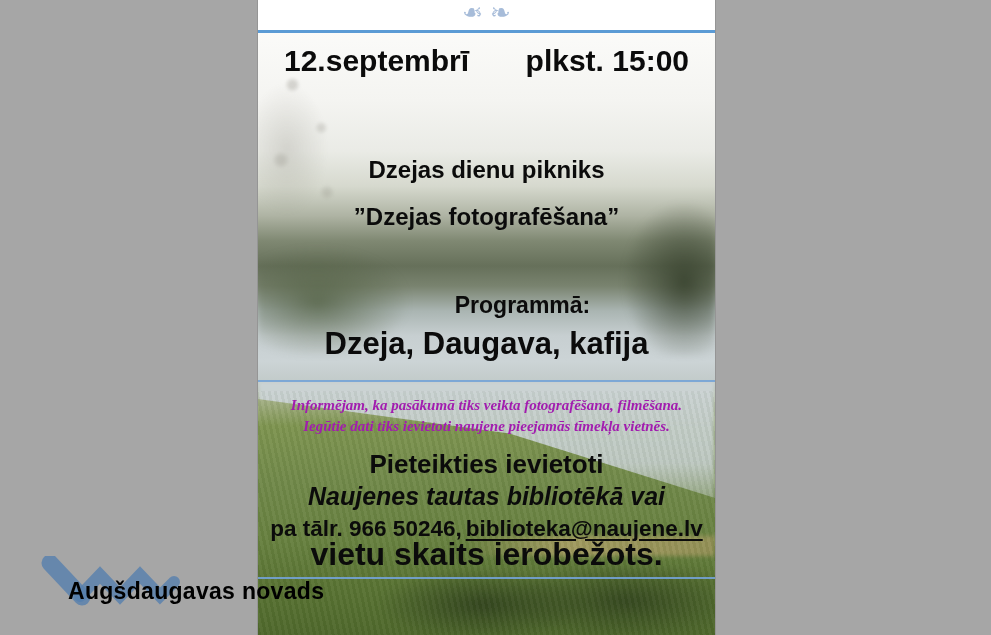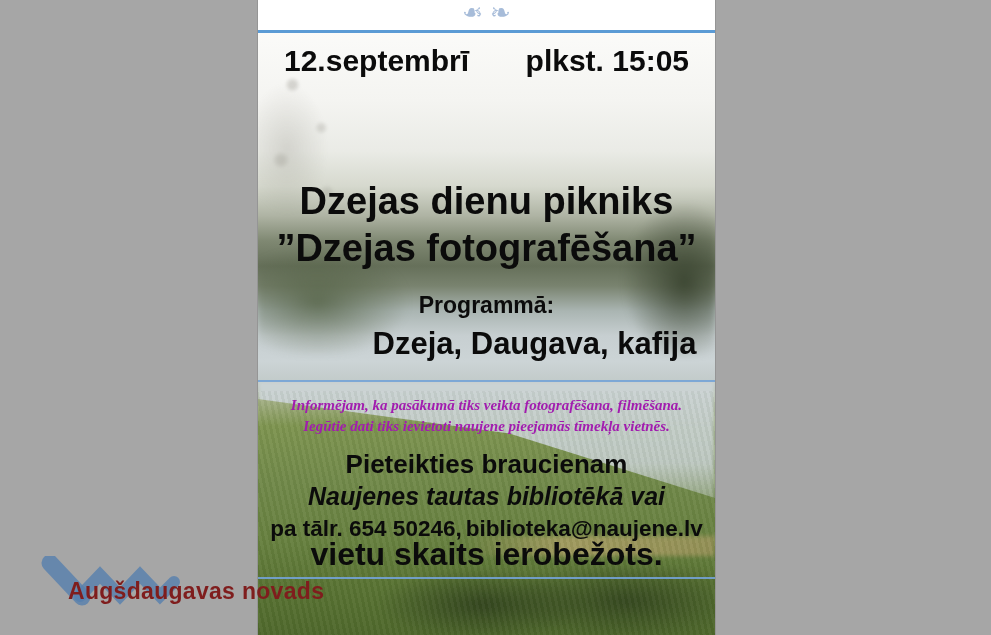--- a/index.html
+++ b/index.html
@@ -48,37 +48,37 @@
   .orn{display:inline-block;}
   .flip{transform:scaleX(-1);}
   .rule-top{position:absolute;left:0;top:30px;width:100%;height:3px;background:#5b9bd5;}
   .rule-mid{position:absolute;left:0;top:380px;width:100%;height:2px;background:#74a3d6;opacity:.9;}
   .rule-bottom{position:absolute;left:0;top:577px;width:100%;height:2px;background:#74a3d6;opacity:.9;}
 
   
   .txt{position:absolute;left:0;width:100%;color:#0b0b0b;font-weight:bold;text-align:center;}
   .schedule{top:40px;font-size:30px;line-height:41px;}
   .schedule-row{display:flex;justify-content:space-between;padding:0 26px;}
-  .title{top:146px;font-size:38px;line-height:47px;margin-top:32px;}
-  .program-label{top:292px;font-size:23px;}
-  .program-items{top:326px;font-size:31px;margin-left:48px;}
+  .title{top:146px;font-size:24px;line-height:47px;}
+  .program-label{top:292px;font-size:23px;margin-left:36px;}
+  .program-items{top:326px;font-size:31px;}
   .notice{top:395px;font-family:"Liberation Serif",serif;font-style:italic;
           font-size:15px;line-height:21px;color:#a21caf;}
   .signup1{top:449px;font-size:26px;}
   .signup2{top:482px;font-size:25px;font-style:italic;}
   .signup3{top:516px;font-size:22.5px;}
   .signup4{top:536px;font-size:32px;}
-  .email{text-decoration-thickness:2px;text-underline-offset:3px;
+  .email{text-decoration:underline;text-decoration-thickness:2px;text-underline-offset:3px;
          margin-left:4px;cursor:pointer;}
 
   
   .watermark{position:absolute;left:38px;top:556px;width:280px;height:60px;z-index:9;}
   .wm-svg{position:absolute;left:0;top:0;}
   .wm-text{position:absolute;left:30px;top:22px;font-size:23px;font-weight:bold;
-           color:#7f1d1d;letter-spacing:.3px;white-space:nowrap;}
+           color:#000000;letter-spacing:.3px;white-space:nowrap;}
 </style>
 </head>
 <body>
 
 <div class="stage">
 
   <div class="poster">
 
     <div class="photo">
       <div class="layer branches"></div>
@@ -94,43 +94,43 @@
       <div class="ornament">
         <span class="orn flip">❧</span>
         <span class="orn">❧</span>
       </div>
     </div>
     <div class="rule-top"></div>
 
     <div class="txt schedule">
       <div class="schedule-row">
         <span>12.septembrī</span>
-        <span>plkst. 15:05</span>
+        <span>plkst. 15:00</span>
       </div>
     </div>
 
     <div class="txt title">
       <div>Dzejas dienu pikniks</div>
       <div>”Dzejas fotografēšana”</div>
     </div>
 
     <div class="txt program-label">Programmā:</div>
     <div class="txt program-items">Dzeja, Daugava, kafija</div>
 
     <div class="rule-mid"></div>
 
     <div class="txt notice">
       <div>Informējam, ka pasākumā tiks veikta fotografēšana, filmēšana.</div>
       <div>Iegūtie dati tiks ievietoti naujene pieejamās tīmekļa vietnēs.</div>
     </div>
 
-    <div class="txt signup1">Pieteikties braucienam</div>
+    <div class="txt signup1">Pieteikties ievietoti</div>
     <div class="txt signup2">Naujenes tautas bibliotēkā vai</div>
     <div class="txt signup3">
-      <span>pa tālr. 654 50246,</span><span class="email">biblioteka@naujene.lv</span>
+      <span>pa tālr. 966 50246,</span><span class="email">biblioteka@naujene.lv</span>
     </div>
     <div class="txt signup4">vietu skaits ierobežots.</div>
 
     <div class="rule-bottom"></div>
   </div>
 
   <div class="watermark">
     <svg class="wm-svg" width="150" height="52" viewBox="0 0 150 52">
       <g stroke="#557fae" stroke-opacity="0.78" fill="none" stroke-linecap="round" stroke-linejoin="miter">
         <line x1="12" y1="7" x2="44" y2="41" stroke-width="17"></line>

